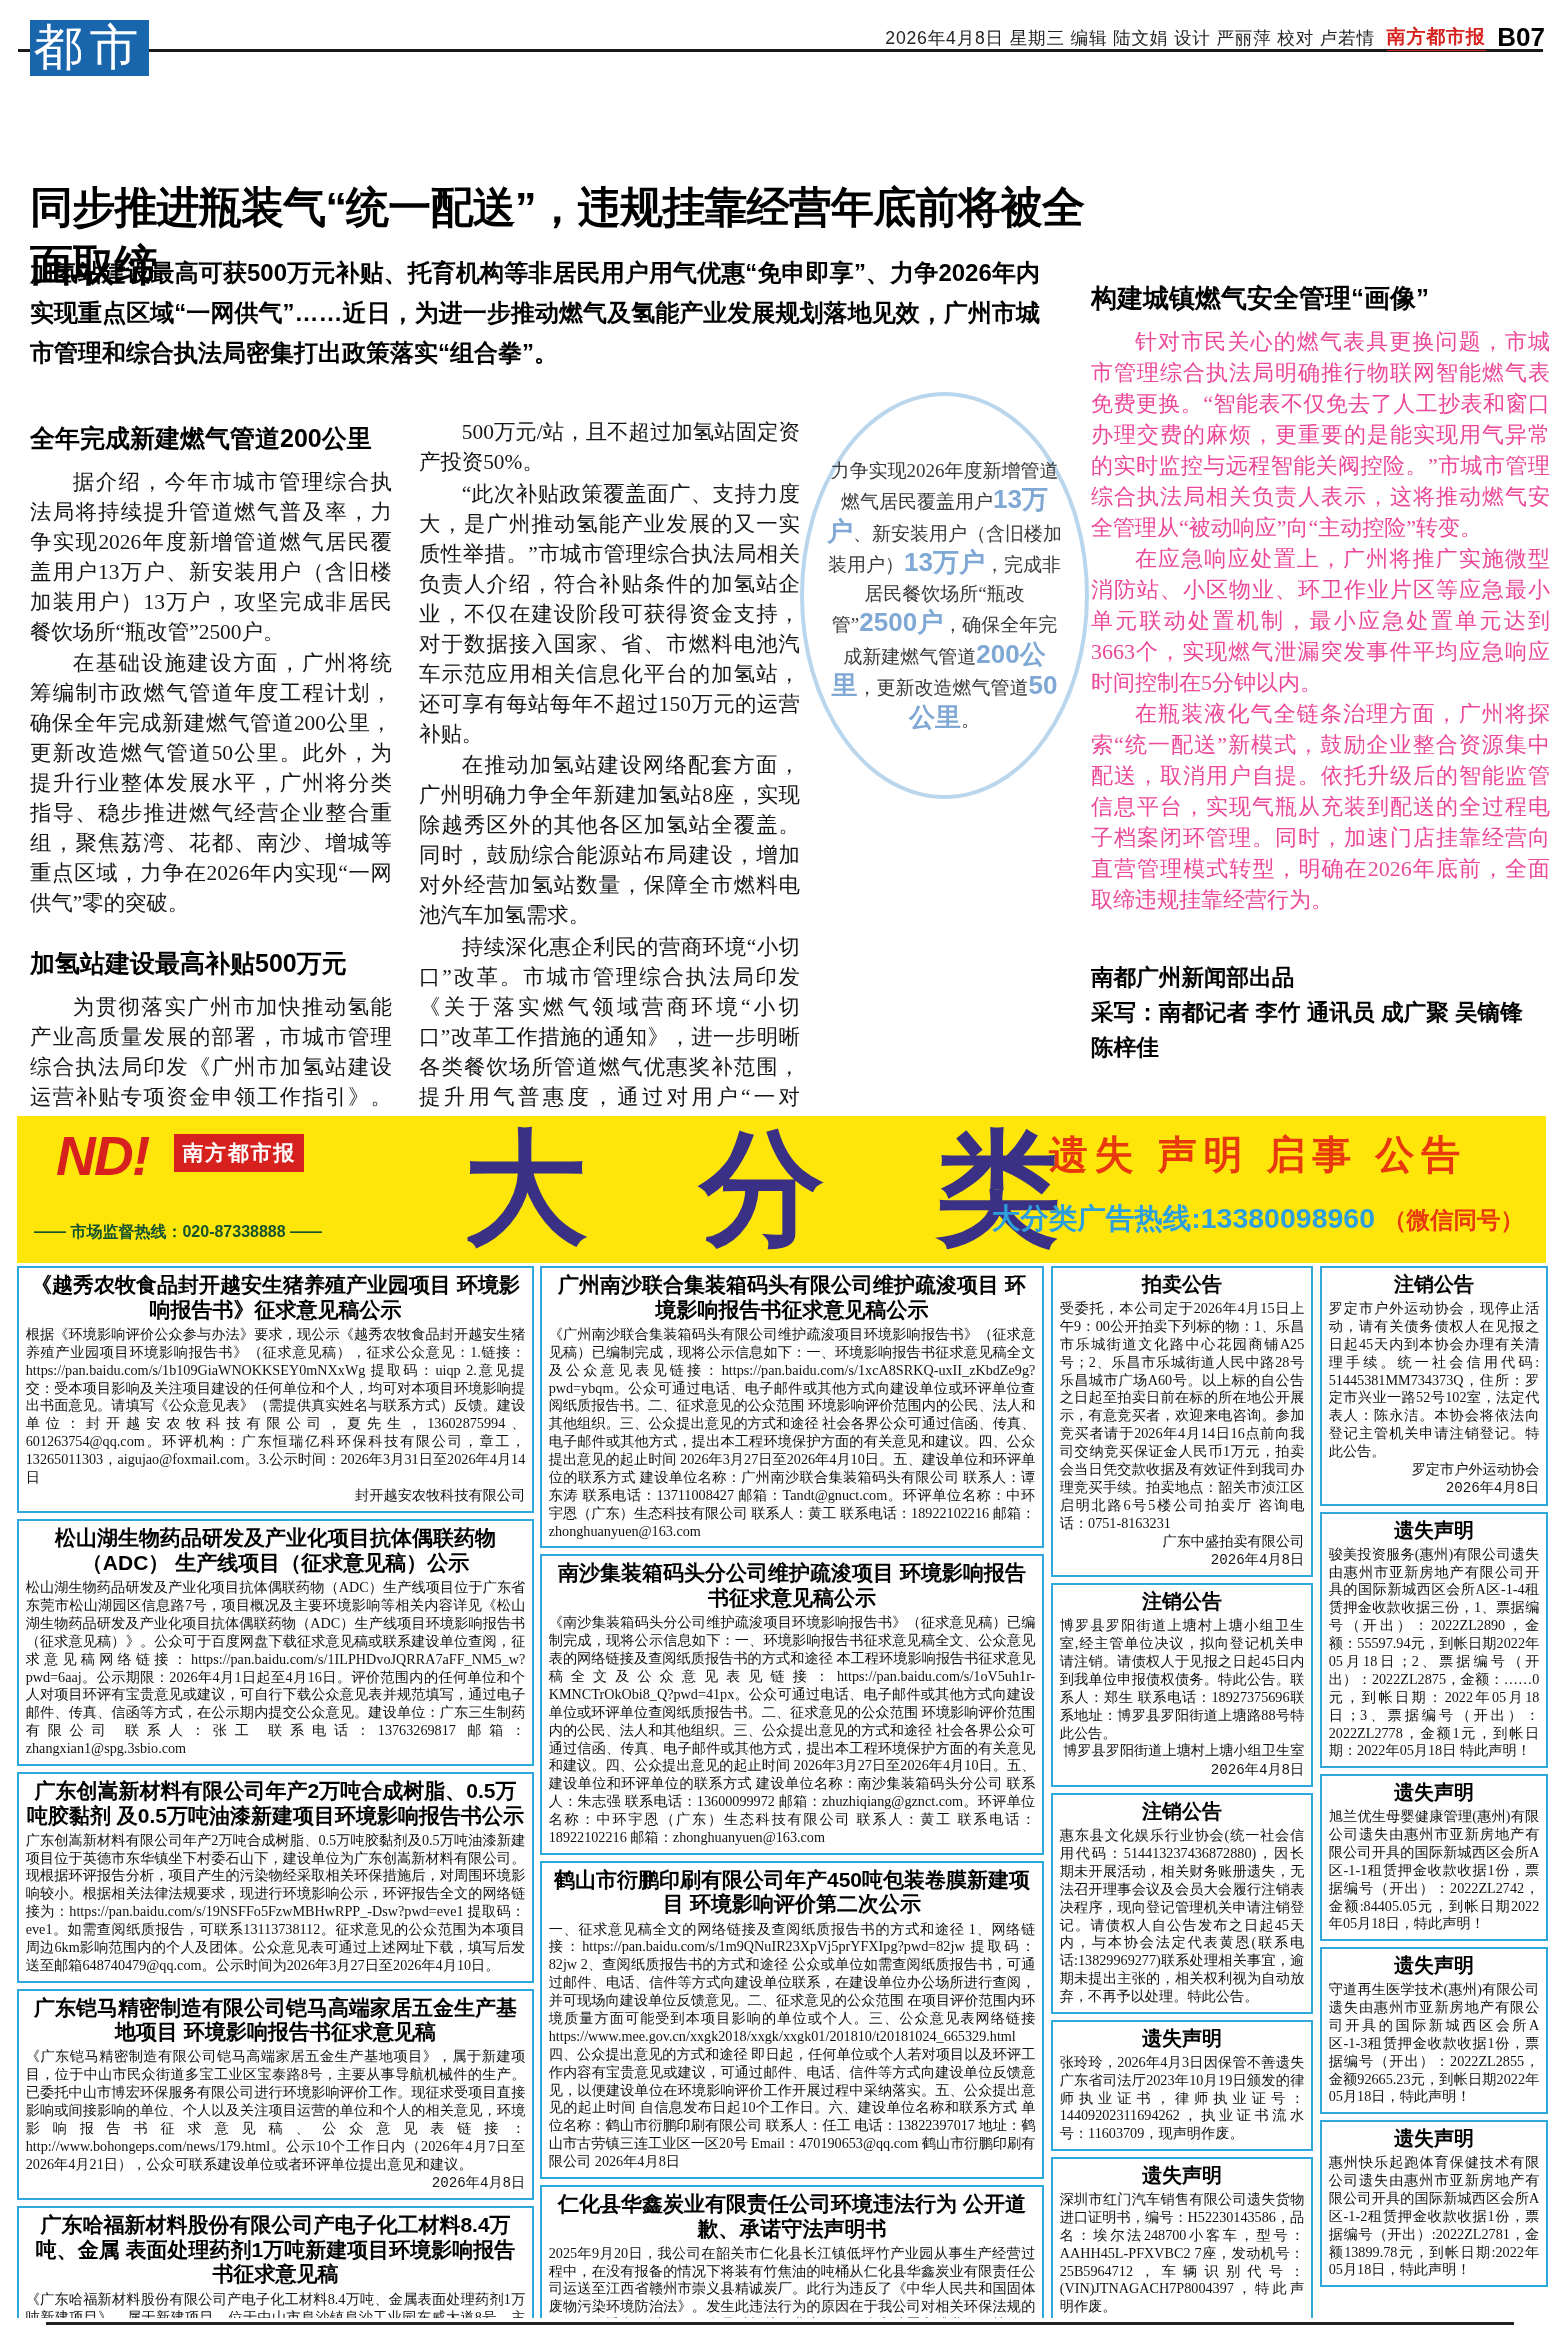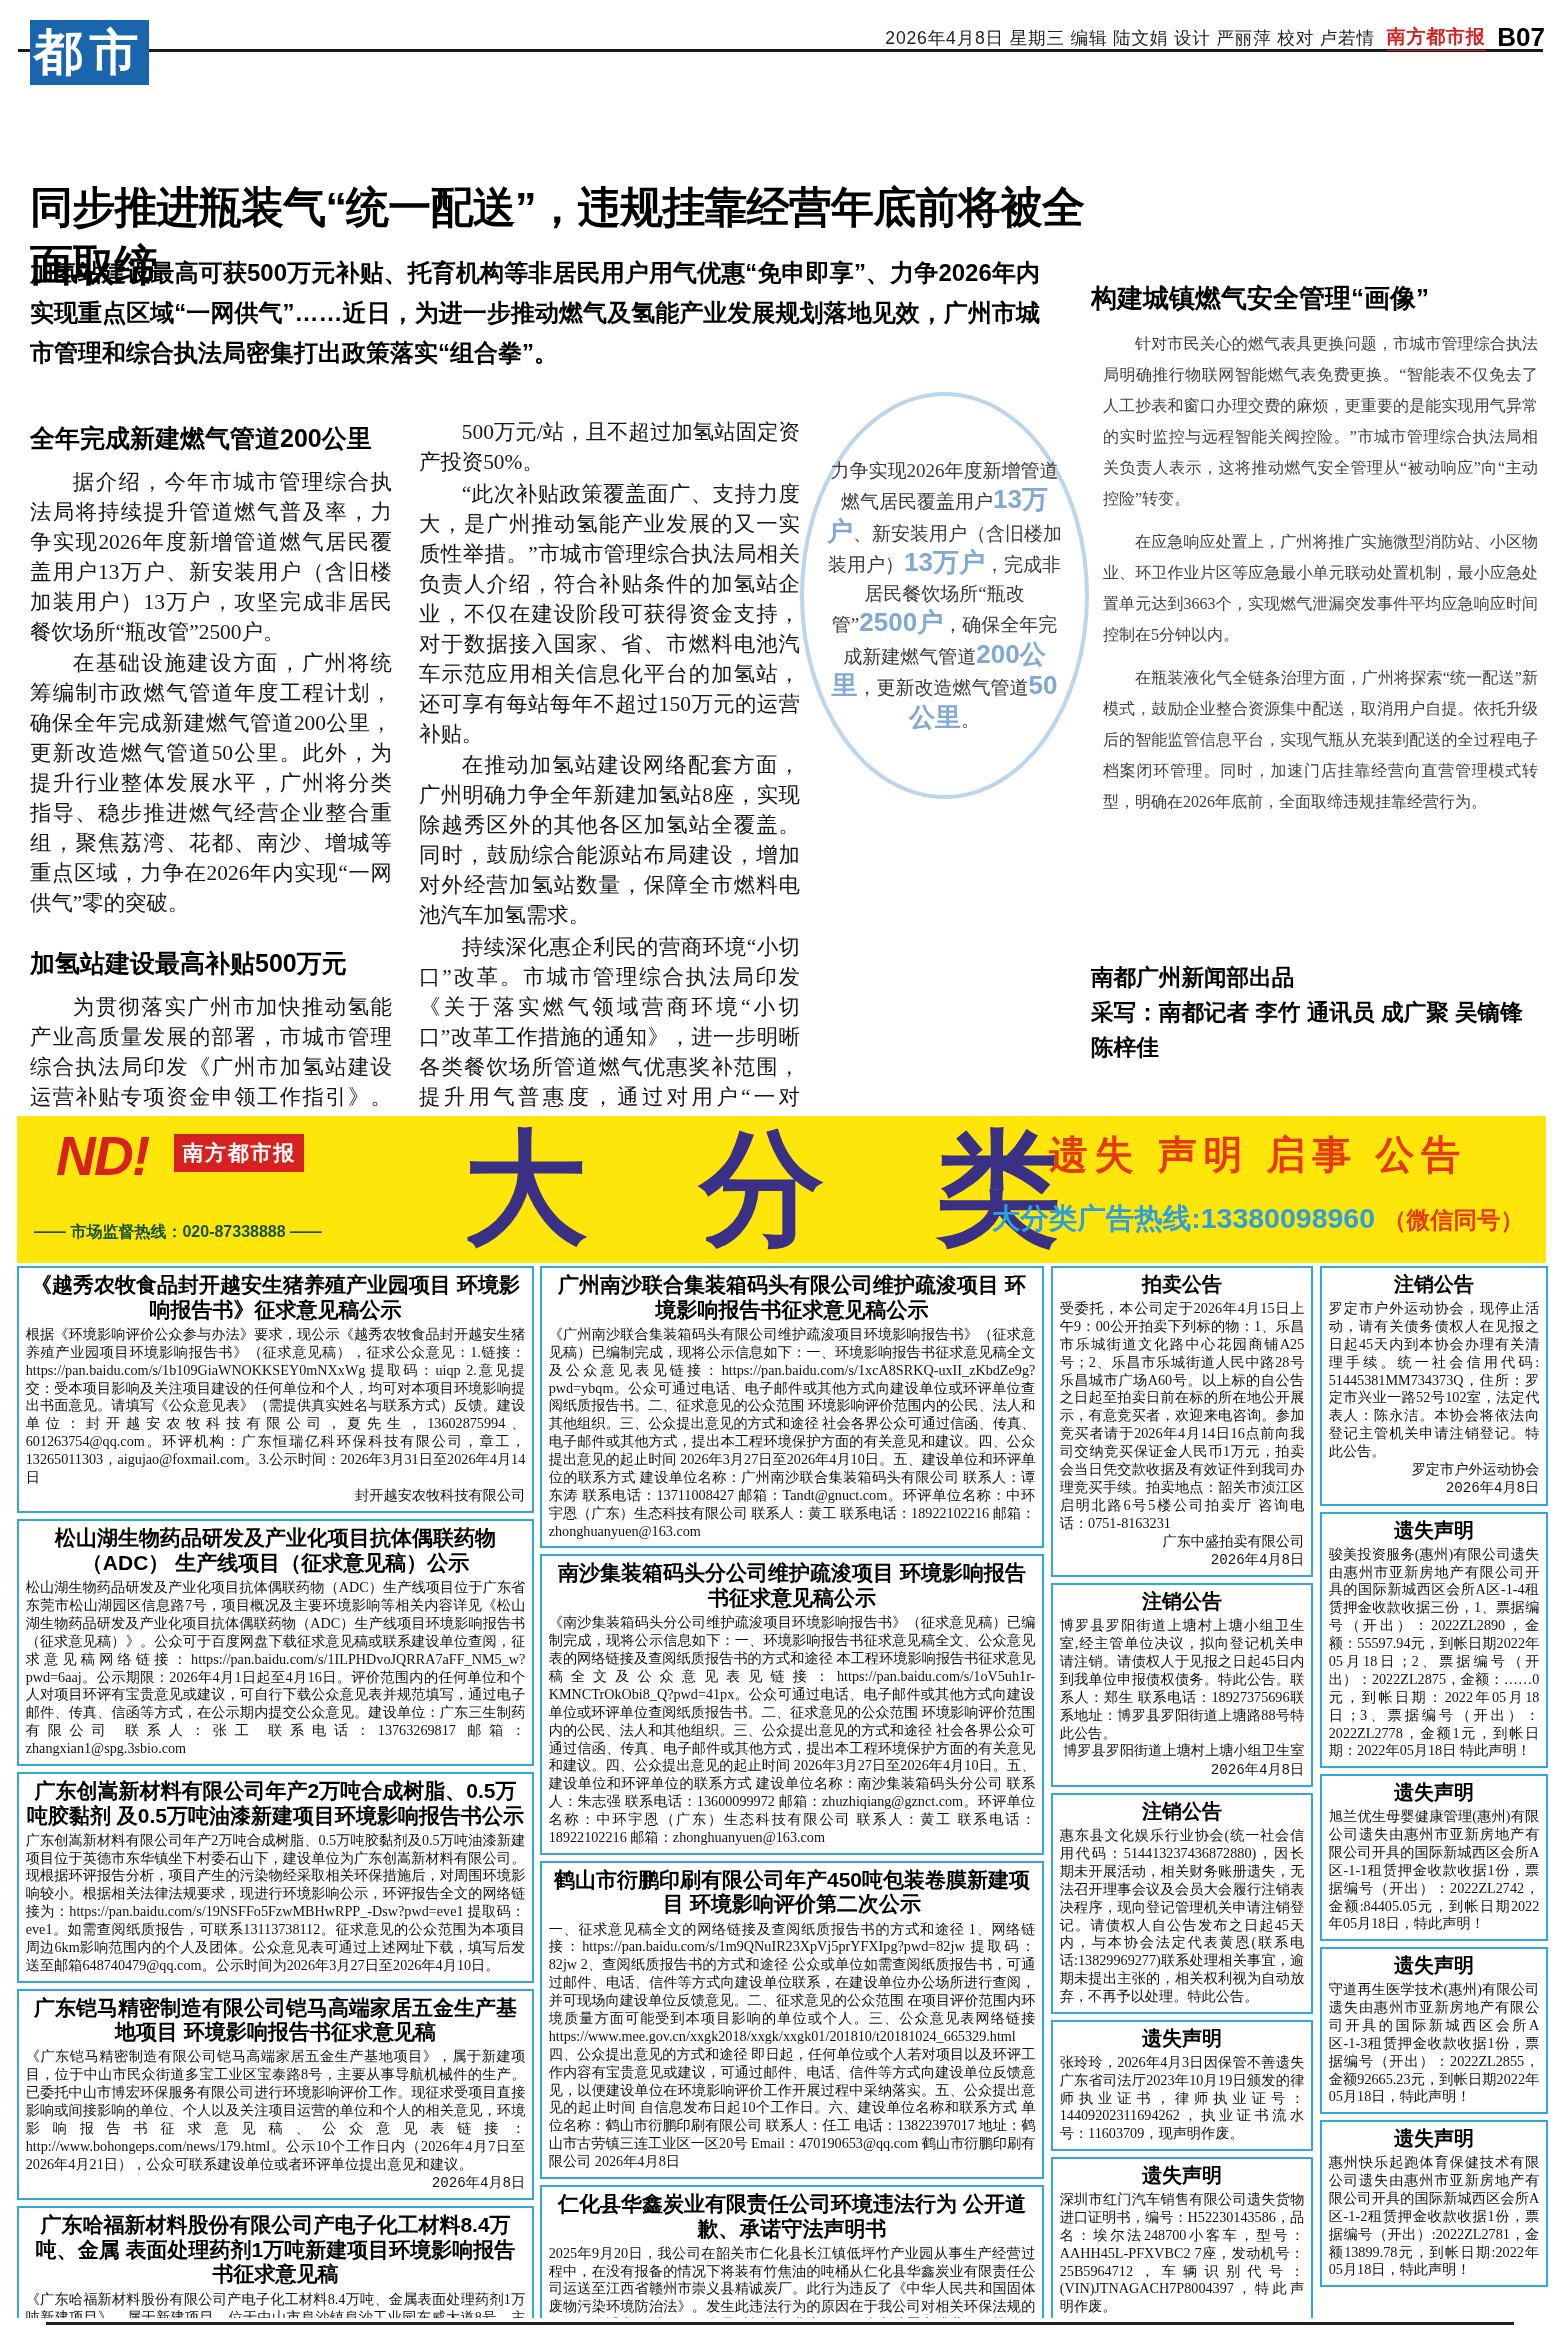--- a/index.html
+++ b/index.html
@@ -1,21 +1,21 @@
 <!DOCTYPE html>
 <html style="font-size:13.4px"><head>
 <meta charset="utf-8">
 <style>
   html,body{margin:0;padding:0;background:#e8e8e8;}
   #page{position:relative;width:1560px;height:2342px;background:#ffffff;margin:0 auto;overflow:hidden;
         font-family:"Liberation Sans",sans-serif;color:#111;}
   
   #rule-top{position:absolute;left:18.4px;right:17px;top:49px;height:2.5px;background:#1a1a1a;}
-  #section-box{position:absolute;left:30px;top:20px;width:119px;height:65px;background:#1a66ad;color:#fff;
-      display:flex;align-items:center;justify-content:center;font-size:49px;font-weight:700;letter-spacing:6.7px;}
+  #section-box{position:absolute;left:30px;top:20px;width:119px;height:56px;background:#1a66ad;color:#fff;
+      display:flex;align-items:center;justify-content:center;font-size:49px;font-weight:400;letter-spacing:6.7px;}
   #header-right{position:absolute;right:15px;top:22px;display:flex;align-items:center;gap:11.7px;}
   #dateline{font-size:17.6px;color:#222;letter-spacing:0.8px;}
   #brand{color:#d7211e;font-weight:900;font-size:19px;letter-spacing:0.8px;border-bottom:1.7px solid #d7211e;}
   #pageno{font-weight:900;font-size:26px;color:#000;}
   
   #headline{position:absolute;left:28.5px;top:70px;width:1307px;font-size:89px;font-weight:900;letter-spacing:-2.5px;line-height:1.05;color:#000;}
   #subhead{position:absolute;left:30px;top:179px;width:1072px;font-size:43px;font-weight:700;letter-spacing:-0.8px;color:#000;}
   #lead{position:absolute;left:30px;top:253px;width:1010px;font-size:24px;font-weight:700;line-height:40px;text-align:justify;color:#000;}
   
   .artcol{position:absolute;top:417px;height:700px;overflow:hidden;}
@@ -25,21 +25,21 @@
   .artcol p{font-family:"Liberation Serif",serif;font-size:21.4px;line-height:30px;text-align:justify;margin:0 0 1.7px;text-indent:2em;color:#151515;}
   #artcol1 h3.h2{margin-top:28.5px;}
   
   #callout{position:absolute;left:800px;top:392px;width:289px;height:407px;border:4.2px solid #b9d6ec;border-radius:50%;
       box-sizing:border-box;display:flex;align-items:center;justify-content:center;text-align:center;padding:34px 22px;}
   #callout .txt{font-family:"Liberation Serif",serif;font-size:19px;line-height:28.5px;color:#3a3a3a;}
   #callout .big{color:#7fa8d4;font-weight:900;font-size:26px;font-family:"Liberation Sans",sans-serif;}
   
   #rightcol{position:absolute;left:1091px;top:281px;width:459px;height:769px;overflow:hidden;}
   #rightcol h3{font-size:26px;font-weight:900;margin:0 0 10px;color:#000;}
-  #rightcol p{font-family:"Liberation Serif",serif;font-size:16px;line-height:31px;text-align:justify;margin:12px;text-indent:2em;color:#404040;}
+  #rightcol p{font-family:"Liberation Serif",serif;font-size:22px;line-height:31px;text-align:justify;margin:0;text-indent:2em;color:#ec4899;}
   #credits{position:absolute;left:1091px;top:960px;width:459px;}
   #credits div{font-size:22.6px;font-weight:800;line-height:35px;color:#000;}
   
   #banner{position:absolute;left:17px;top:1116px;width:1529px;height:147px;background:#ffe60a;}
   #logo-nd{position:absolute;left:39px;top:8.4px;color:#d7211e;font-weight:900;font-style:italic;font-size:55px;letter-spacing:-1.7px;}
   #logo-box{position:absolute;left:157px;top:18.4px;background:#d7211e;color:#fff;font-weight:900;font-size:21px;
       padding:5px 8.4px;letter-spacing:1.7px;}
   #hotline{position:absolute;left:17px;top:106px;color:#14532d;font-size:16px;font-weight:700;}
   #bigclass{position:absolute;left:50%;transform:translateX(-50%);top:0px;color:#3a3186;font-weight:900;
       font-size:124px;line-height:144px;letter-spacing:39px;white-space:nowrap;}

